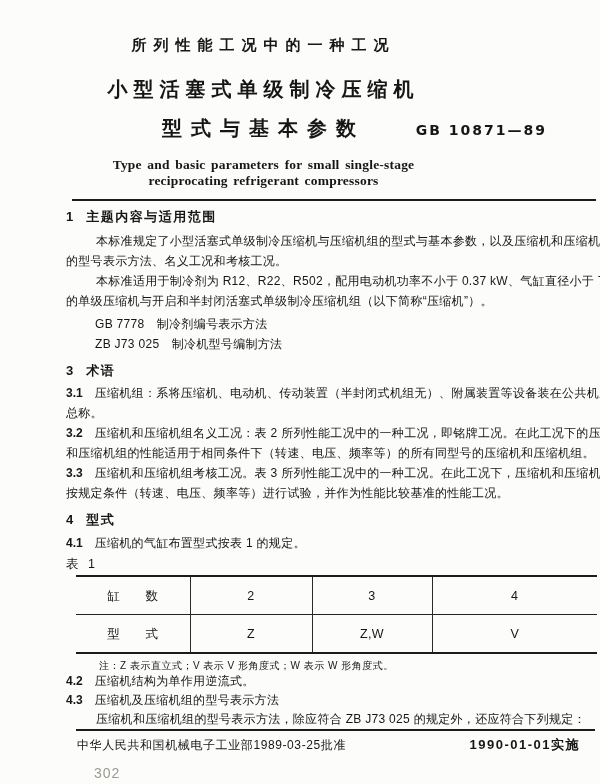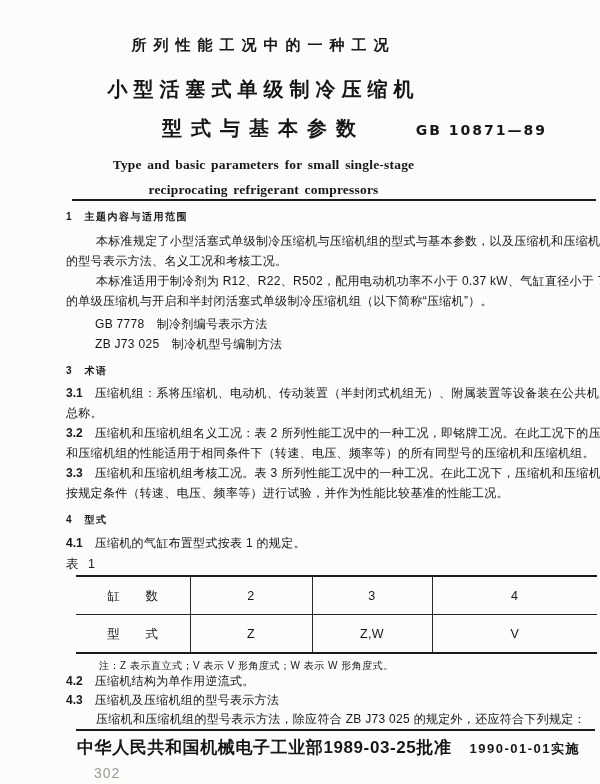--- a/index.html
+++ b/index.html
@@ -9,29 +9,29 @@
     font-family:"Liberation Sans", sans-serif;
   }
   
   .hdr { position:absolute; top:0; left:0; width:527px; text-align:center; }
   .nat   { margin-top:36px; font-size:15px; font-weight:700; letter-spacing:7px; }
   .t1c   { margin-top:21px; font-size:20px; font-weight:700; letter-spacing:6px; }
   .t2c   { margin-top:12px; font-size:20px; font-weight:700; letter-spacing:9px; }
   .en    { font-family:"Liberation Serif", serif; font-weight:700; font-size:13.5px;
            letter-spacing:0.2px; word-spacing:2px; }
   .en1   { margin-top:15px; }
-  .en2   { margin-top:9px; }
+  .en2   { }
   .code  { position:absolute; top:122px; right:53px; font-size:14px; font-weight:700;
            letter-spacing:2px; font-family:"DejaVu Sans", sans-serif; }
   .hrule { position:absolute; top:199px; left:72px; width:524px;
            border-top:2.5px solid #1b1b1b; }
   
   .content { position:absolute; top:206px; left:66px; width:531px;
              font-size:12px; line-height:20px; letter-spacing:0.3px; }
-  .sech { font-size:10px; font-weight:700; line-height:21px; letter-spacing:1.5px; }
+  .sech { font-size:13px; font-weight:700; line-height:21px; letter-spacing:1.5px; }
   .sech .no { font-weight:700; margin-right:13px; letter-spacing:0; }
   .mt1 { margin-top:4px; }
   .line { white-space:nowrap; }
   .ind  { text-indent:30px; }
   .refs { margin-left:29px; line-height:19.5px; }
   .item .no { font-weight:700; margin-right:12px; letter-spacing:0; }
   .clause { line-height:19px; white-space:nowrap; }
   .clause .no { font-weight:700; margin-right:12px; letter-spacing:0; }
   
   .cap { text-align:left; font-size:12.5px; line-height:15px; margin-top:4px;
@@ -43,21 +43,21 @@
            border-left:1.2px solid #2a2a2a; padding:0; }
   .t1 td:first-child { border-left:none; }
   .t1 tr:first-child td { border-bottom:1.8px solid #222; }
   .note { margin-left:33px; font-size:10px; line-height:13px; margin-top:5px;
           letter-spacing:0.5px; white-space:nowrap; }
   
   .frule { position:absolute; top:729px; left:76px; width:519px;
            border-top:2px solid #1b1b1b; }
   .fline { position:absolute; top:736px; left:77px; right:20px;
            display:flex; justify-content:space-between; align-items:baseline; }
-  .appr  { font-size:17px; font-weight:700; letter-spacing:0.6px; }
+  .appr  { font-size:12px; font-weight:400; letter-spacing:0.6px; }
   .impl  { font-size:13px; font-weight:700; letter-spacing:1.5px; }
   .pageno { position:absolute; top:765px; left:94px; color:#9a9a94;
             font-size:14px; letter-spacing:1px; }
 </style>
 </head>
 <body>
 
 <div class="page">
 
   <div class="hdr">

